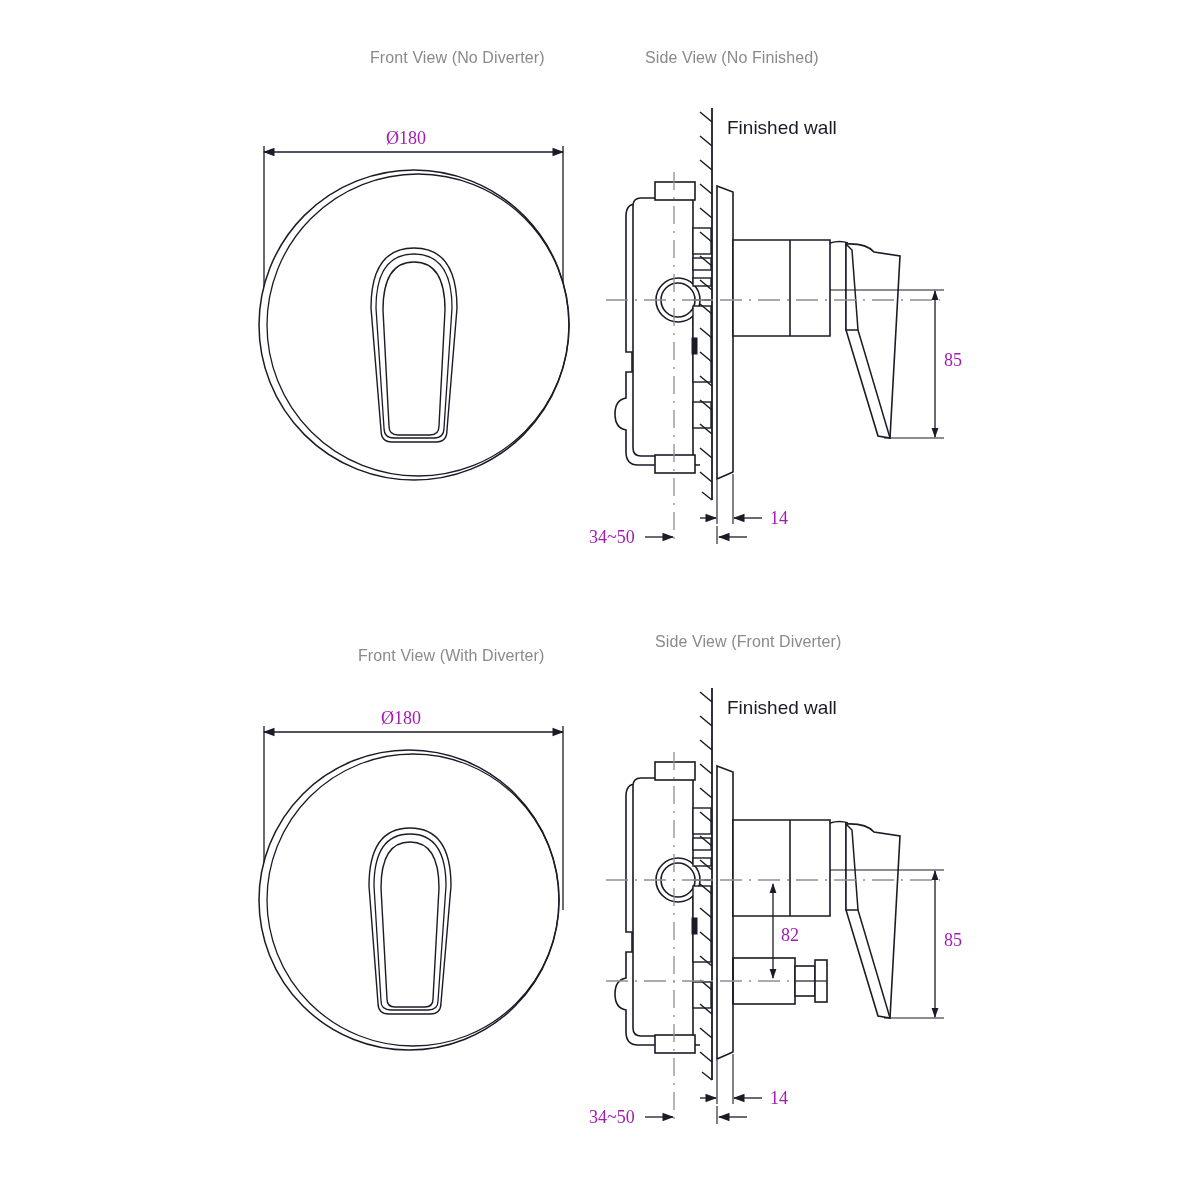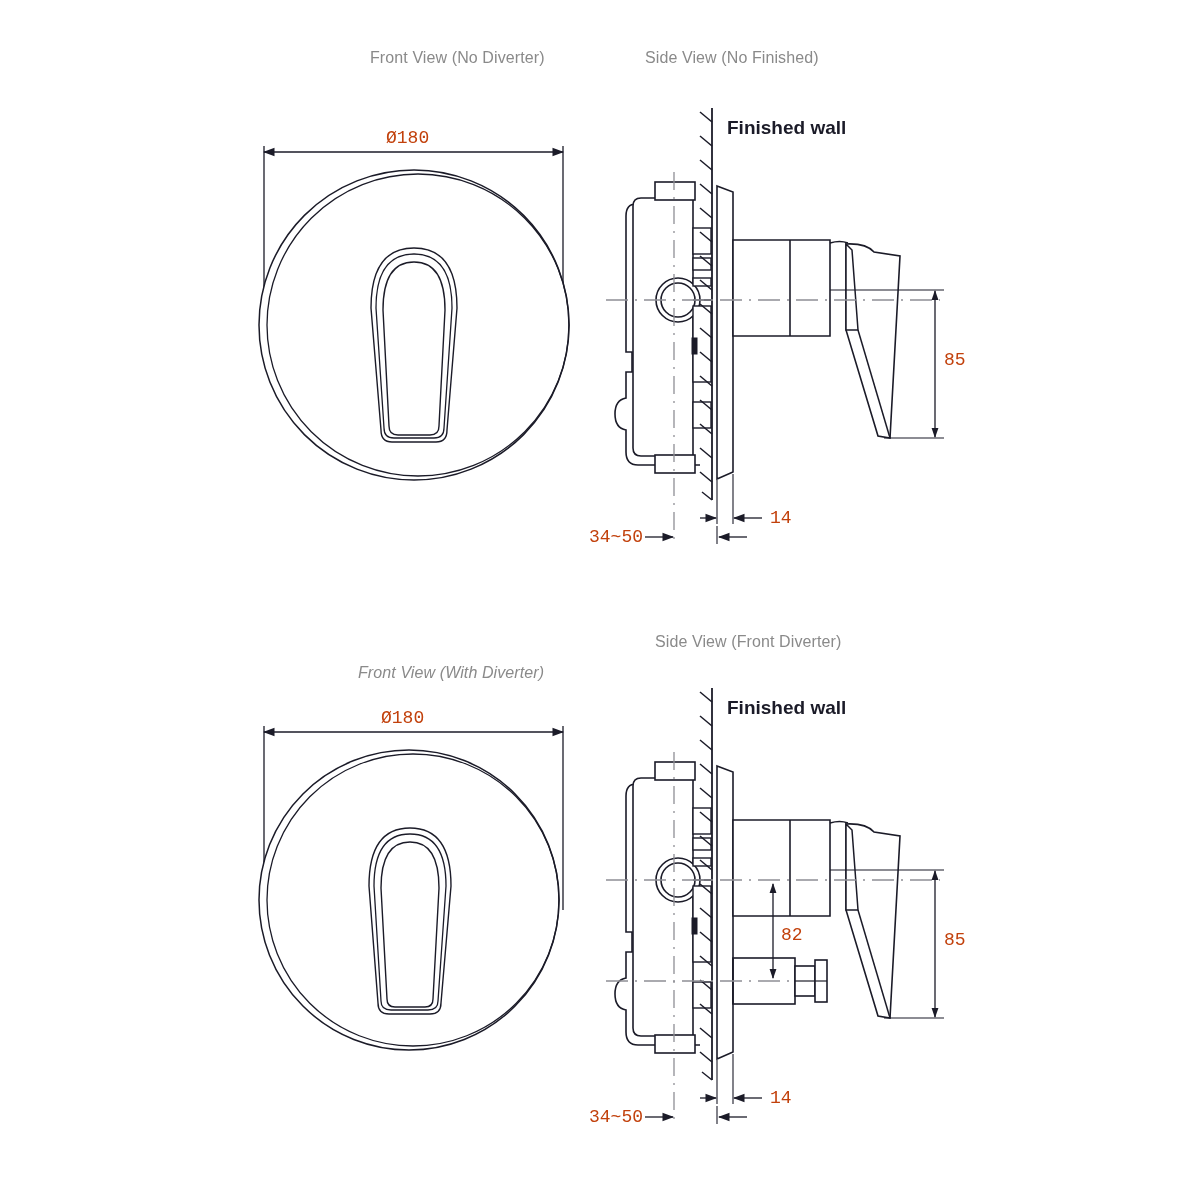--- a/index.html
+++ b/index.html
@@ -32,29 +32,29 @@
     color: #8a8a8a;
     font-size: 16px;
     font-family: "Liberation Sans", sans-serif;
     white-space: nowrap;
     letter-spacing: 0.1px;
   }
   .wall-label {
     position: absolute;
     color: #1b1b28;
     font-size: 19px;
-    font-weight: bold;
+    font-weight: normal;
     font-family: "Liberation Sans", sans-serif;
     white-space: nowrap;
   }
   .dim-label {
     position: absolute;
-    color: #c2410c;
+    color: #a21caf;
     font-size: 18px;
-    font-family: Liberation Mono, monospace;
+    font-family: Liberation Serif, serif;
     white-space: nowrap;
   }
 </style>
 </head>
 <body>
 
 <div id="stage">
 
   <svg id="drawing" viewBox="0 0 1200 1200">
     <defs>
@@ -211,21 +211,21 @@
       <path d="M 762 1098 L 734 1098" stroke="#1b1b28" stroke-width="1.3" marker-end="url(#arrIn)"></path>
 
       <path d="M 645 1117 L 673 1117" stroke="#1b1b28" stroke-width="1.3" marker-end="url(#arrIn)"></path>
       <path d="M 747 1117 L 719 1117" stroke="#1b1b28" stroke-width="1.3" marker-end="url(#arrIn)"></path>
       <path d="M 717 1106 L 717 1124" stroke="#1b1b28" stroke-width="1.1"></path>
     </g>
   </svg>
 
   <div class="vt-label" style="left:370px; top:49px;">Front View (No Diverter)</div>
   <div class="vt-label" style="left:645px; top:49px;">Side View (No Finished)</div>
-  <div class="vt-label" style="left:358px; top:664px;font-style:italic;">Front View (With Diverter)</div>
+  <div class="vt-label" style="left:358px; top:647px;">Front View (With Diverter)</div>
   <div class="vt-label" style="left:655px; top:633px;">Side View (Front Diverter)</div>
 
   <div class="wall-label" style="left:727px; top:117px;">Finished wall</div>
   <div class="wall-label" style="left:727px; top:697px;">Finished wall</div>
 
   <div class="dim-label" style="left:386px; top:128px;">Ø180</div>
   <div class="dim-label" style="left:381px; top:708px;">Ø180</div>
 
   <div class="dim-label" style="left:944px; top:350px;">85</div>
   <div class="dim-label" style="left:944px; top:930px;">85</div>

